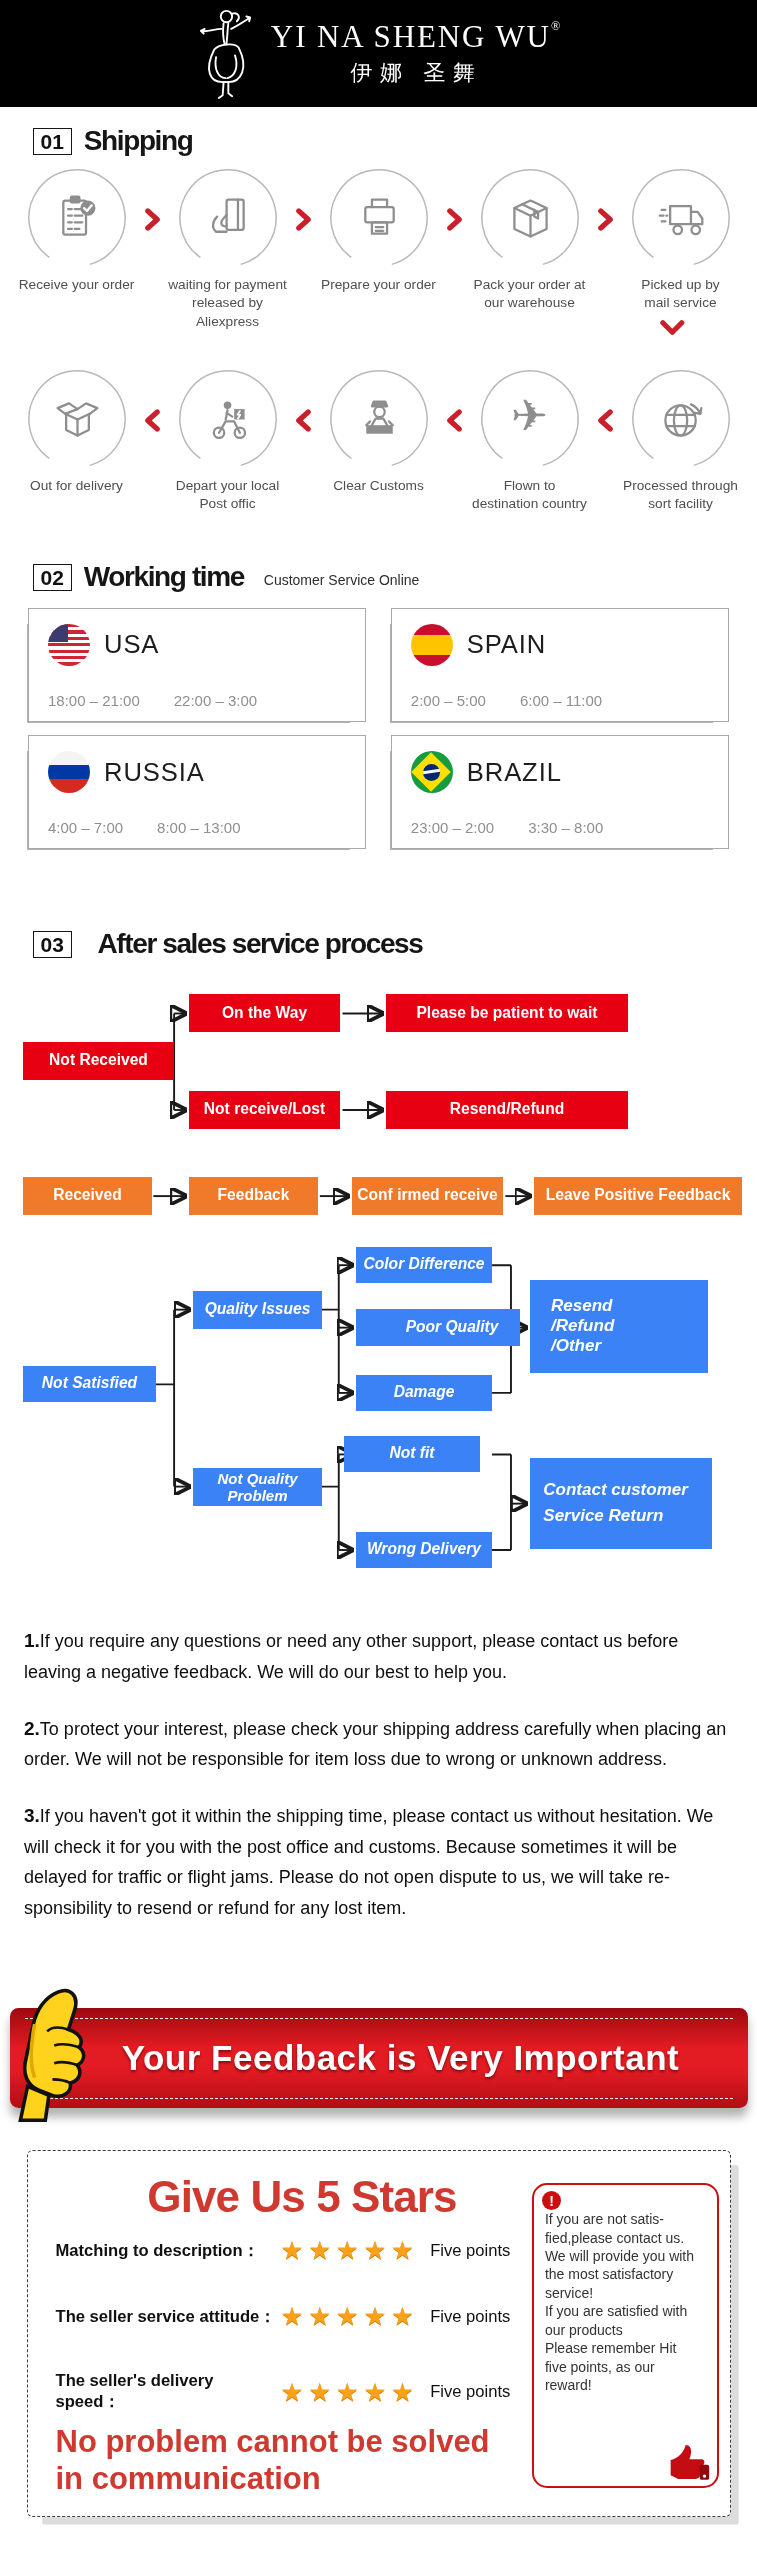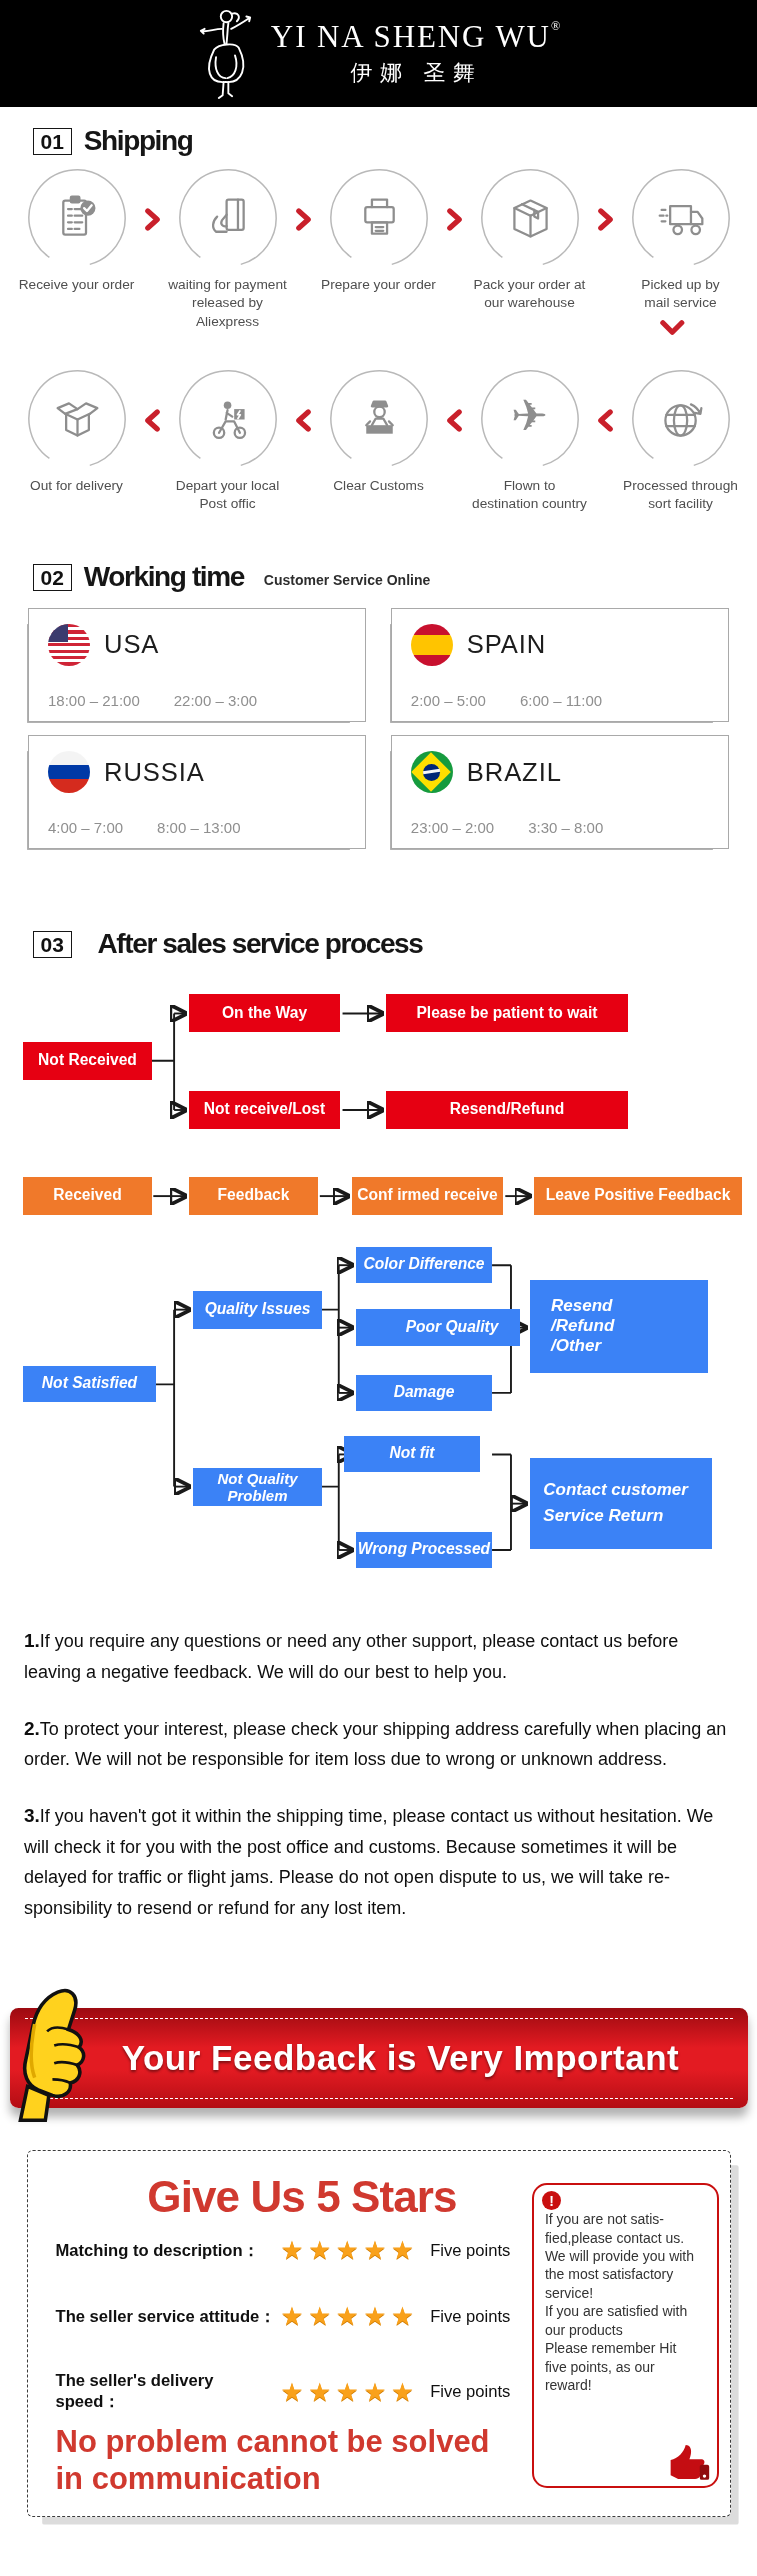--- a/index.html
+++ b/index.html
@@ -10,21 +10,21 @@
   .hdr{height:107px;background:#000;display:flex;align-items:center;justify-content:center;gap:15px;}
   .hdr .brandblock{text-align:center;}
   .brand{font-family:"Liberation Serif",serif;color:#fff;font-size:31px;letter-spacing:1.9px;}
   .brand sup{font-size:12.3px;vertical-align:17px;}
   .brand-cn{color:#fff;font-size:22px;letter-spacing:7.6px;margin-top:2.8px;}
 
   
   .sec-h{display:flex;align-items:flex-end;gap:12.3px;margin-left:33px;}
   .sec-num{border:1.9px solid #161616;font-size:21px;font-weight:bold;padding:1.9px 6.6px;line-height:1;}
   .sec-title{font-size:28px;font-weight:bold;color:#161616;letter-spacing:-1.4px;line-height:1;}
-  .sec-sub{font-size:14px;font-weight:bold;color:#2d2d2d;margin-left:7.6px;padding-bottom:2.8px;}
+  .sec-sub{font-size:14px;font-weight:normal;color:#2d2d2d;margin-left:7.6px;padding-bottom:2.8px;}
 
   
   .rows-wrap{position:relative;margin-top:13.3px;}
   .steps-row{display:flex;justify-content:space-between;align-items:flex-start;padding:0 9.5px;}
   .step{width:142px;display:flex;flex-direction:column;align-items:center;}
   .circle-wrap{position:relative;width:100px;height:100px;}
   .circle-wrap svg.ring{position:absolute;left:0;top:0;}
   .step-ico{position:absolute;left:24px;top:24px;}
   .plane-glyph{position:absolute;left:0;top:21px;width:100px;text-align:center;font-size:44px;color:#8e8e8e;}
   .step-label{margin-top:7.6px;font-size:13.7px;color:#4f4f4f;text-align:center;line-height:1.35;white-space:pre-line;}
@@ -410,21 +410,21 @@
       <path class="arr" d="M358,433 H370"></path>
       <path d="M520,298 H540 M540,298 V433 M520,433 H540 M520,364 H540"></path>
       <path class="arr" d="M540,364 H554"></path>
       <path d="M340,532 H358 M358,498 V599"></path>
       <path class="arr" d="M358,498 H370"></path>
       <path class="arr" d="M358,599 H370"></path>
       <path d="M520,498 H540 M540,498 V599 M520,599 H540"></path>
       <path class="arr" d="M540,550 H554"></path>
     </svg>
 
-    <div class="fb red" style="left:23px;top:59px;width:129px;height:38px;">Not Received</div>
+    <div class="fb red" style="left:23px;top:59px;width:151px;height:38px;">Not Received</div>
     <div class="fb red" style="left:189px;top:11.4px;width:151px;height:38px;">On the Way</div>
     <div class="fb red" style="left:386px;top:11.4px;width:242px;height:38px;">Please be patient to wait</div>
     <div class="fb red" style="left:189px;top:108px;width:151px;height:38px;">Not receive/Lost</div>
     <div class="fb red" style="left:386px;top:108px;width:242px;height:38px;">Resend/Refund</div>
 
     <div class="fb orange" style="left:23px;top:194px;width:129px;height:38px;">Received</div>
     <div class="fb orange" style="left:189px;top:194px;width:129px;height:38px;">Feedback</div>
     <div class="fb orange" style="left:352px;top:194px;width:151px;height:38px;">Conf irmed receive</div>
     <div class="fb orange" style="left:534px;top:194px;width:208px;height:38px;">Leave Positive Feedback</div>
 
@@ -432,21 +432,21 @@
     <div class="fb yellow" style="left:193px;top:308px;width:129px;height:38px;">Quality Issues</div>
     <div class="fb yellow" style="left:356px;top:326px;width:136px;height:37px;padding-left:28px;">Poor Quality</div>
     <div class="fb yellow left" style="left:530px;top:297px;width:178px;height:93px;padding-left:21px;font-size:17px;box-sizing:border-box;">Resend
 /Refund
 /Other</div>
     <div class="fb yellow" style="left:356px;top:392px;width:136px;height:36px;">Damage</div>
     <div class="fb yellow" style="left:23px;top:383px;width:133px;height:36px;">Not Satisfied</div>
     <div class="fb yellow" style="left:344px;top:453px;width:136px;height:36px;">Not fit</div>
     <div class="fb yellow" style="left:193px;top:485px;width:129px;height:38px;font-size:15px;line-height:1.15;">Not Quality
 Problem</div>
-    <div class="fb yellow" style="left:356px;top:549px;width:136px;height:36px;">Wrong Processed</div>
+    <div class="fb yellow" style="left:356px;top:549px;width:136px;height:36px;">Wrong Delivery</div>
     <div class="fb yellow left" style="left:530px;top:475px;width:182px;height:91px;padding-left:13.3px;font-size:17px;line-height:1.55;box-sizing:border-box;">Contact customer
 Service Return</div>
   </div>
 
   <div class="notes">
     <p><b>1.</b><span>If you require any questions or need any other support, please contact us before leaving a negative feedback. We will do our best to help you.</span></p>
     <p><b>2.</b><span>To protect your interest, please check your shipping address carefully when placing an order. We will not be responsible for item loss due to wrong or unknown address.</span></p>
     <p><b>3.</b><span>If you haven't got it within the shipping time, please contact us without hesitation. We will check it for you with the post office and customs. Because sometimes it will be delayed for traffic or flight jams. Please do not open dispute to us, we will take re-sponsibility to resend or refund for any lost item.</span></p>
   </div>
 

